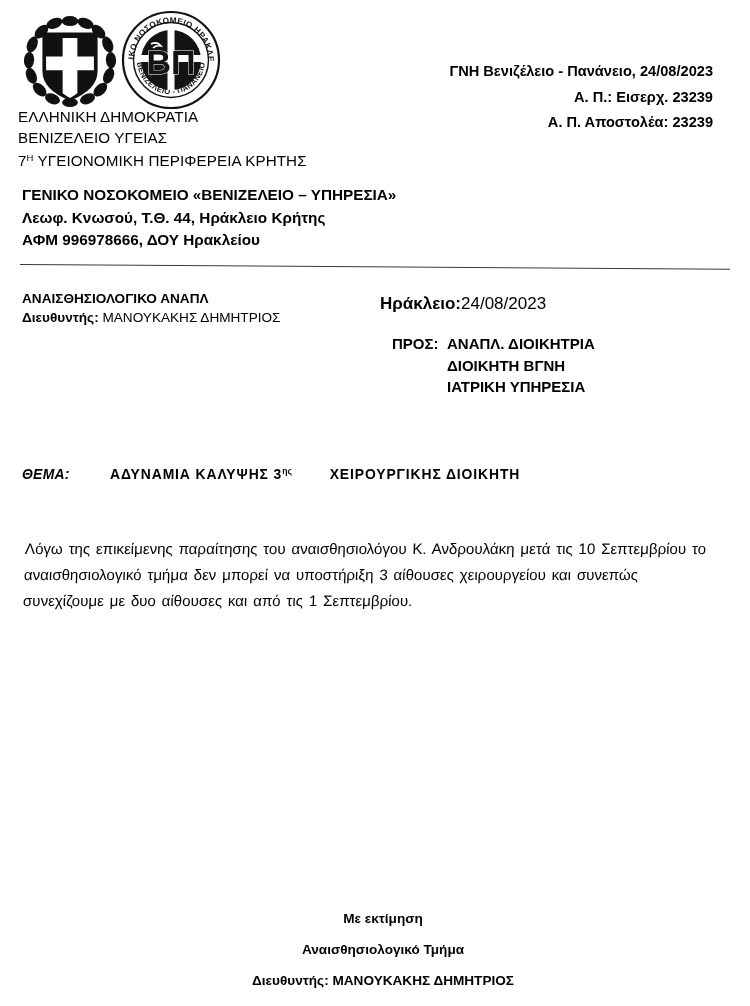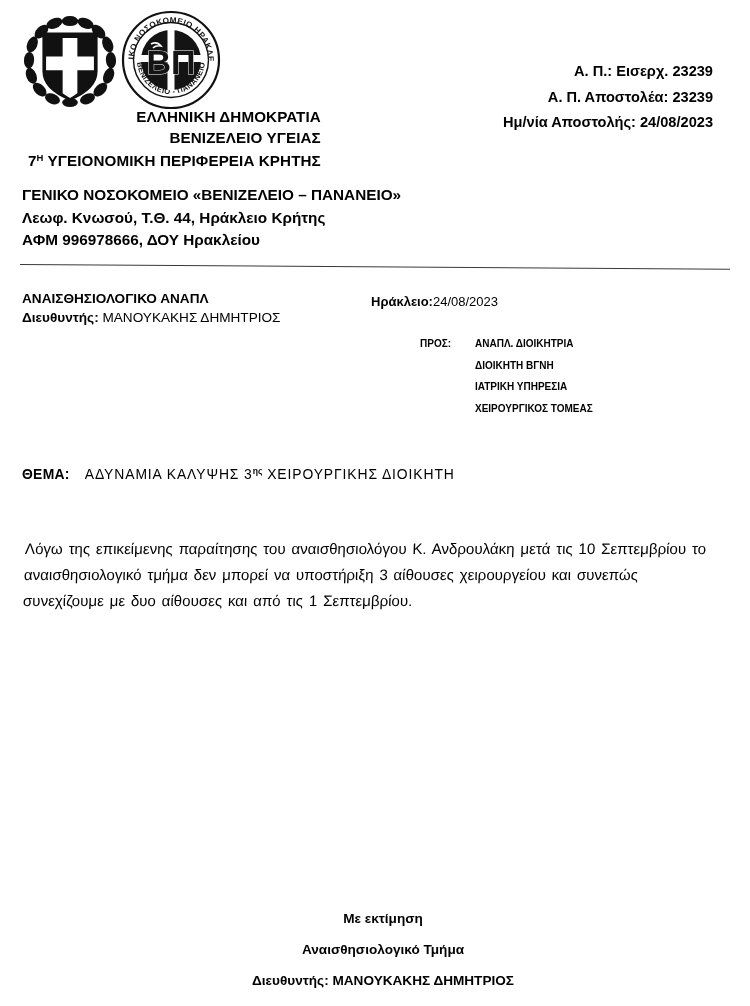--- a/index.html
+++ b/index.html
@@ -38,28 +38,27 @@
   .emblem-hospital {
     position: absolute;
     left: 103px;
     top: 2px;
     width: 100px;
     height: 100px;
   }
 
   .ministry-block {
     position: absolute;
-    left: 28px;
+    left: 18px;
     top: 107px;
     font-size: 15.2px;
     line-height: 20.5px;
     letter-spacing: 0.1px;
-    font-weight: 700;
-    white-space: nowrap;
-    text-align: right;
+    font-weight: 400;
+    white-space: nowrap;
   }
   .ministry-block .sup {
     font-size: 9.5px;
     vertical-align: 5px;
   }
 
   .protocol-block {
     position: absolute;
     right: 37px;
     top: 59px;
@@ -98,37 +97,36 @@
     top: 289px;
     font-size: 13.6px;
     line-height: 19px;
     font-weight: bold;
     white-space: nowrap;
   }
   .dept-block .normal { font-weight: normal; }
 
   .place-date {
     position: absolute;
-    left: 371px;
+    left: 380px;
     top: 294px;
-    font-size: 13px;
+    font-size: 17px;
     white-space: nowrap;
   }
   .place-date .label { font-weight: bold; }
   .place-date .value { font-weight: 400; }
 
   .recipients {
     position: absolute;
     left: 392px;
     top: 333px;
-    font-size: 10px;
+    font-size: 15px;
     line-height: 21.5px;
     font-weight: bold;
     white-space: nowrap;
-    margin-left: 28px;
   }
   .recipients-head {
     display: flex;
     align-items: flex-start;
   }
   .recipients-label {
     width: 55px;
     flex: 0 0 55px;
   }
   .recipients-list {
@@ -140,22 +138,22 @@
   
   .subject {
     position: absolute;
     left: 22px;
     top: 466px;
     font-size: 13.9px;
     font-weight: bold;
     white-space: nowrap;
     letter-spacing: 0.3px;
   }
-  .subject .subj-label { margin-right: 11px; }
-  .subject .subj-text { font-weight: 400; letter-spacing: 0.9px; }
+  .subject .subj-label { margin-right: 3px; font-style: italic; }
+  .subject .subj-text { font-weight: 700; letter-spacing: 0.9px; margin-left: 33px; }
   .subject .sup {
     font-size: 8.6px;
     vertical-align: 5px;
     letter-spacing: 0;
     margin-top: 44px;
   }
 
   
   .body-text {
     position: absolute;
@@ -252,27 +250,27 @@
     </svg>
   </div>
 
   <div class="ministry-block">
     <div>ΕΛΛΗΝΙΚΗ ΔΗΜΟΚΡΑΤΙΑ</div>
     <div>ΒΕΝΙΖΕΛΕΙΟ ΥΓΕΙΑΣ</div>
     <div><span>7</span><span class="sup">Η</span><span> ΥΓΕΙΟΝΟΜΙΚΗ ΠΕΡΙΦΕΡΕΙΑ ΚΡΗΤΗΣ</span></div>
   </div>
 
   <div class="protocol-block">
+    <div>ΓΝΗ Βενιζέλειο - Πανάνειο, 24/08/2023</div>
     <div>Α. Π.: Εισερχ. 23239</div>
     <div>Α. Π. Αποστολέα: 23239</div>
-    <div>Ημ/νία Αποστολής: 24/08/2023</div>
   </div>
 
   <div class="hospital-block">
-    <div>ΓΕΝΙΚΟ ΝΟΣΟΚΟΜΕΙΟ «ΒΕΝΙΖΕΛΕΙΟ – ΠΑΝΑΝΕΙΟ»</div>
+    <div>ΓΕΝΙΚΟ ΝΟΣΟΚΟΜΕΙΟ «ΒΕΝΙΖΕΛΕΙΟ – ΥΠΗΡΕΣΙΑ»</div>
     <div>Λεωφ. Κνωσού, Τ.Θ. 44, Ηράκλειο Κρήτης</div>
     <div>ΑΦΜ 996978666, ΔΟΥ Ηρακλείου</div>
   </div>
 
   <div class="divider"></div>
 
   <div class="dept-block">
     <div>ΑΝΑΙΣΘΗΣΙΟΛΟΓΙΚΟ ΑΝΑΠΛ</div>
     <div><span>Διευθυντής:</span><span class="normal"> ΜΑΝΟΥΚΑΚΗΣ ΔΗΜΗΤΡΙΟΣ</span></div>
   </div>
@@ -281,21 +279,20 @@
     <span class="label">Ηράκλειο:</span><span class="value">24/08/2023</span>
   </div>
 
   <div class="recipients">
     <div class="recipients-head">
       <span class="recipients-label">ΠΡΟΣ:</span>
       <ul class="recipients-list">
         <li>ΑΝΑΠΛ. ΔΙΟΙΚΗΤΡΙΑ</li>
         <li>ΔΙΟΙΚΗΤΗ ΒΓΝΗ</li>
         <li>ΙΑΤΡΙΚΗ ΥΠΗΡΕΣΙΑ</li>
-        <li>ΧΕΙΡΟΥΡΓΙΚΟΣ ΤΟΜΕΑΣ</li>
       </ul>
     </div>
   </div>
 
   <div class="subject">
     <span class="subj-label">ΘΕΜΑ:</span><span class="subj-text"> ΑΔΥΝΑΜΙΑ   ΚΑΛΥΨΗΣ  3</span><span class="sup">ης</span><span class="subj-text"> ΧΕΙΡΟΥΡΓΙΚΗΣ  ΔΙΟΙΚΗΤΗ</span>
   </div>
 
   <div class="body-text">
     <p>Λόγω της επικείμενης παραίτησης του αναισθησιολόγου Κ. Ανδρουλάκη μετά τις 10 Σεπτεμβρίου το αναισθησιολογικό τμήμα δεν μπορεί να υποστήριξη 3 αίθουσες χειρουργείου και συνεπώς συνεχίζουμε με δυο αίθουσες  και  από τις 1 Σεπτεμβρίου.</p>

